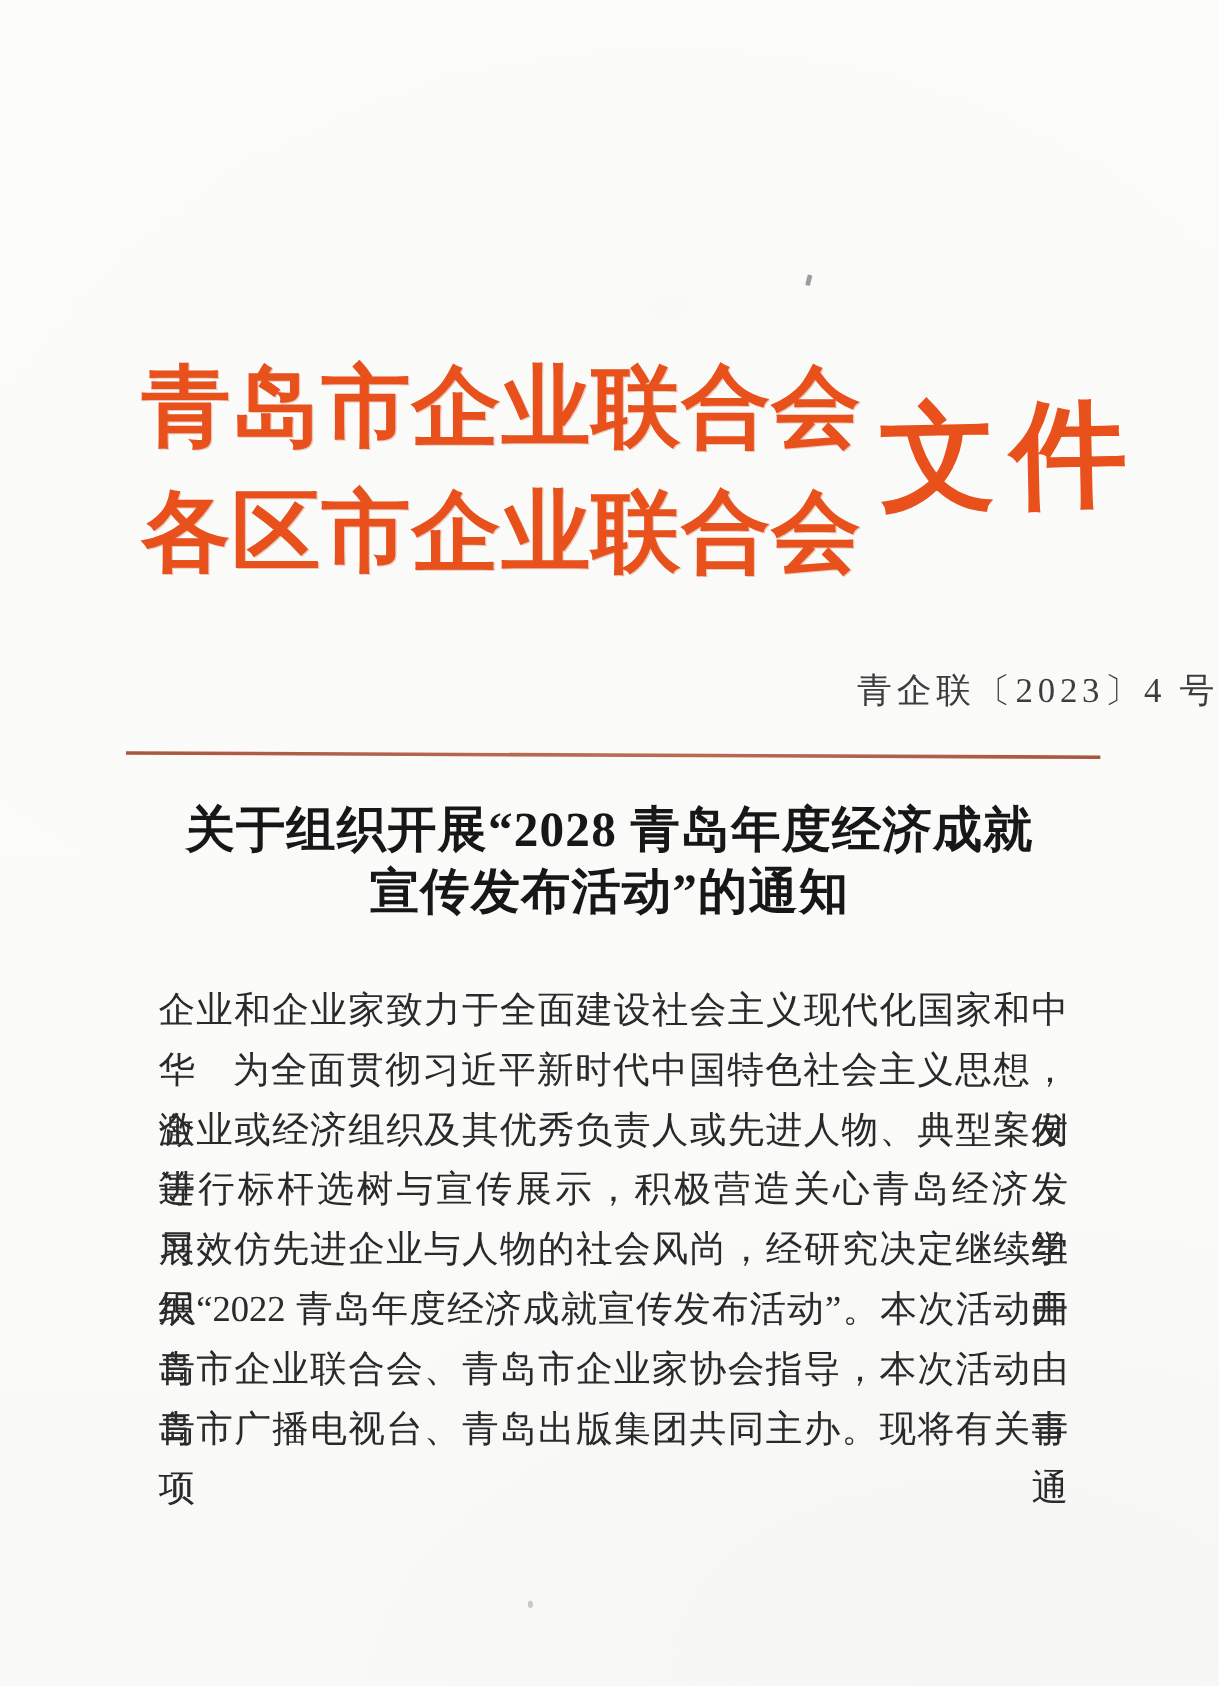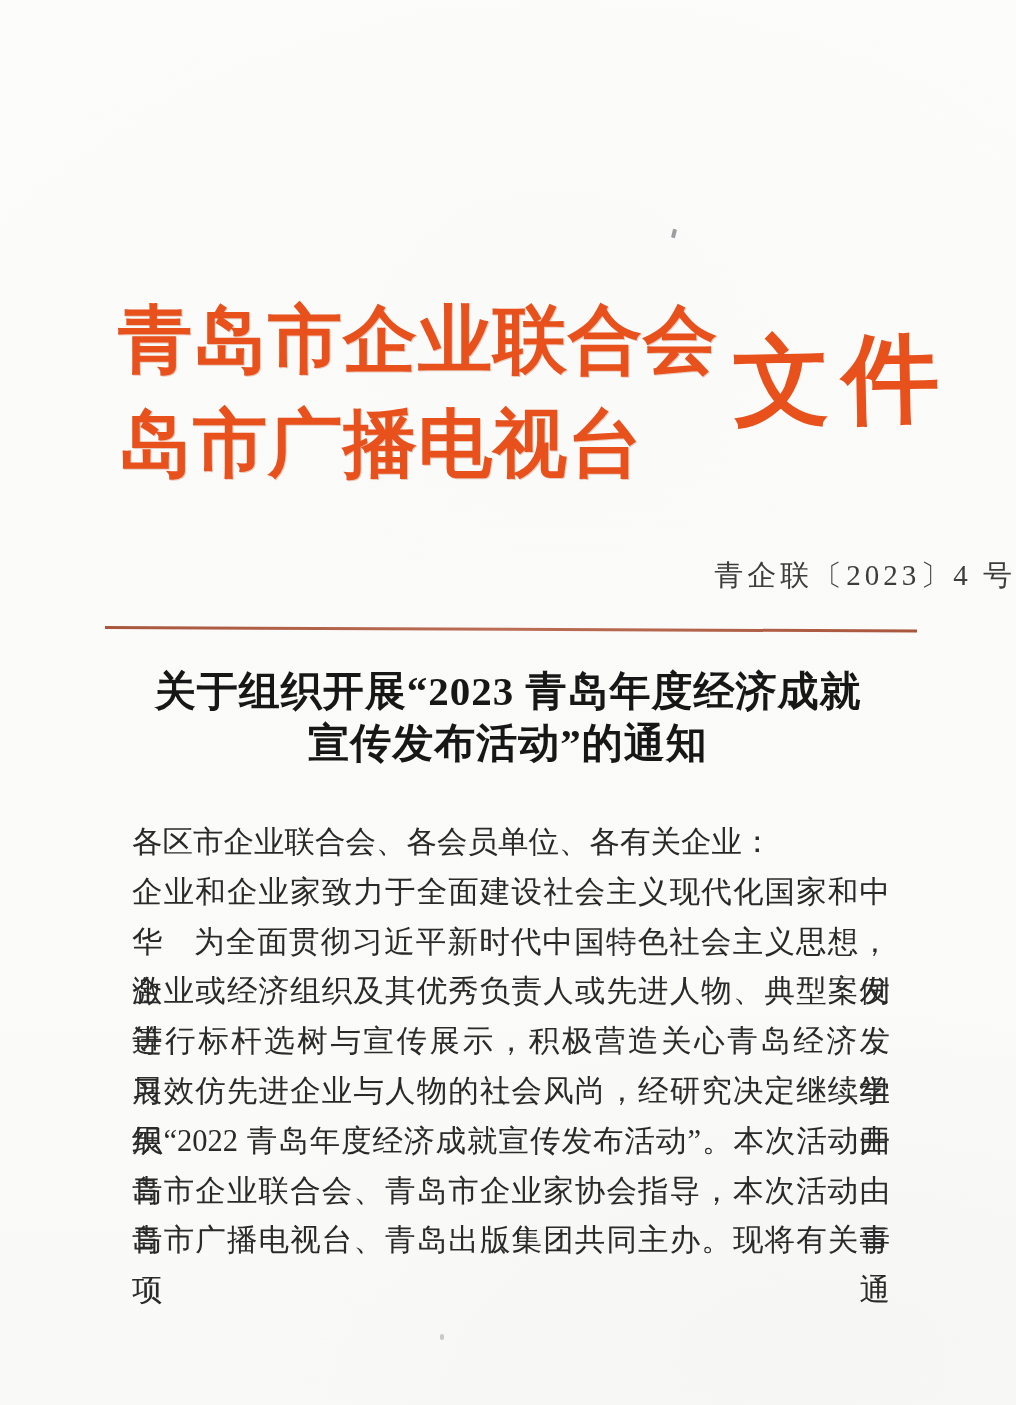--- a/index.html
+++ b/index.html
@@ -72,36 +72,35 @@
 </head>
 <body>
 
 <div class="page">
 
   <div class="speck-a"></div>
   <div class="speck-b"></div>
 
   <div class="org-block" style="color: rgb(232, 80, 28);">
       <div>青岛市企业联合会</div>
-      <div>岛市广播电视台</div>
+      <div>各区市企业联合会</div>
     </div>
 
   <div class="doc-mark" style="color: rgb(232, 80, 28);">文件</div>
 
   <div class="doc-number">青企联〔2023〕4 号</div>
 
   <div class="divider" style="background: linear-gradient(90deg, rgb(169, 86, 61), rgb(187, 110, 85) 50%, rgb(169, 86, 61));"></div>
 
   <div class="title-block">
-      <div>关于组织开展“2023 青岛年度经济成就</div>
+      <div>关于组织开展“2028 青岛年度经济成就</div>
       <div>宣传发布活动”的通知</div>
     </div>
 
   <div class="body-block">
-      <div class="body-line no-justify">各区市企业联合会、各会员单位、各有关企业：</div>
       <div class="body-line">企业和企业家致力于全面建设社会主义现代化国家和中华</div>
       <div class="body-line indent">为全面贯彻习近平新时代中国特色社会主义思想，激发</div>
       <div class="body-line">企业或经济组织及其优秀负责人或先进人物、典型案例等，</div>
       <div class="body-line">进行标杆选树与宣传展示，积极营造关心青岛经济发展、学</div>
       <div class="body-line">习效仿先进企业与人物的社会风尚，经研究决定继续组织开</div>
       <div class="body-line">展“2022 青岛年度经济成就宣传发布活动”。本次活动由青</div>
       <div class="body-line">岛市企业联合会、青岛市企业家协会指导，本次活动由青、青</div>
       <div class="body-line">岛市广播电视台、青岛出版集团共同主办。现将有关事项通</div>
     </div>
 

